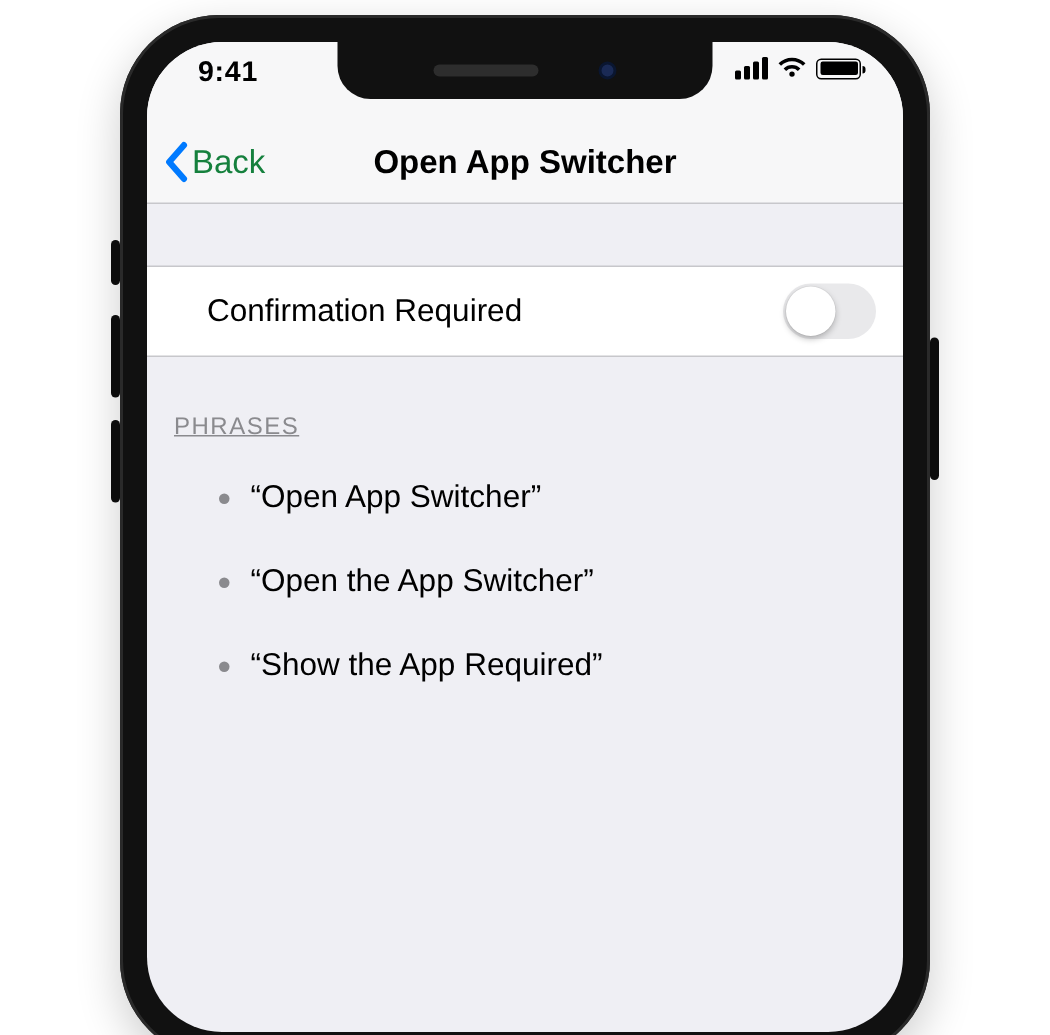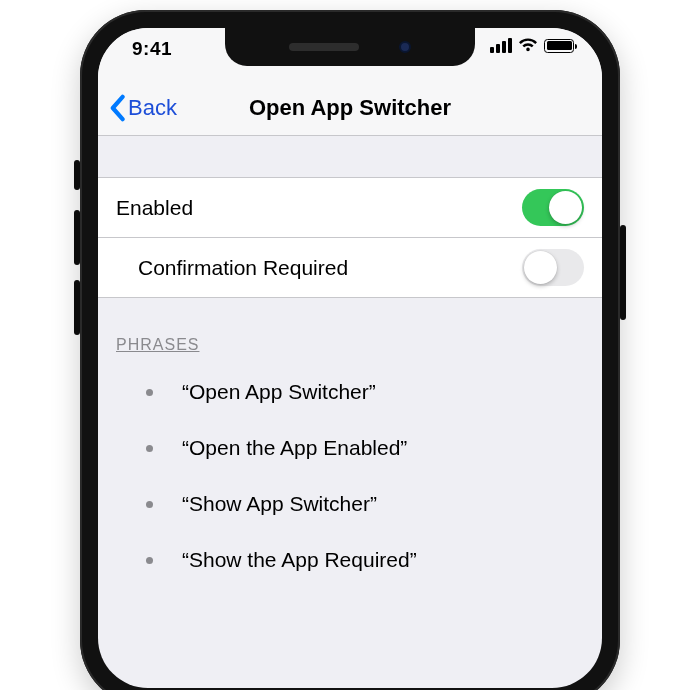--- a/index.html
+++ b/index.html
@@ -59,21 +59,21 @@
   .navbar {
     background: #f7f7f8;
     border-bottom: 1px solid #c7c7cb;
     height: 56px;
     display: flex; align-items: center;
     position: relative;
     padding: 0 10px;
   }
   .back {
     display: flex; align-items: center; gap: 2px;
-    color: #1d4ed8; font-size: 22px;
+    color: #15803d; font-size: 22px;
     cursor: pointer;
   }
   .back svg { width: 18px; height: 28px; }
   .nav-title {
     position: absolute; left: 0; right: 0;
     text-align: center;
     font-size: 22px; font-weight: 600;
     pointer-events: none;
   }
   .gap { height: 42px; background: #efeff4; border-bottom: 1px solid #c7c7cb; }
@@ -103,21 +103,21 @@
   .toggle.off { background: #e9e9eb; }
   .toggle.off .knob { left: 2px; }
 
   .section-h {
     padding: 38px 18px 10px;
     color: #8a8a8e;
     font-size: 16px; letter-spacing: 1px; text-decoration: underline;
   }
   .list { background: #efeff4; padding-bottom: 20px; }
   .phrase {
-    display: flex; align-items: center; gap: 29px;
+    display: flex; align-items: center; gap: 14px;
     padding: 16px 18px 16px 48px;
     font-size: 21px;
   }
   .bullet { width: 7px; height: 7px; border-radius: 50%; background: #8a8a8e; flex-shrink: 0; }
 
   
   .sig { display: flex; align-items: flex-end; gap: 2px; }
   .sig i { width: 4px; background: #000; border-radius: 1px; display: block; }
   .sig i:nth-child(1){height:6px}.sig i:nth-child(2){height:9px}.sig i:nth-child(3){height:12px}.sig i:nth-child(4){height:15px}
 
@@ -165,46 +165,36 @@
           </svg>
         <span>Back</span>
       </div>
       <div class="nav-title">Open App Switcher</div>
     </div>
 
     <div class="gap"></div>
 
     <div class="group">
       <div class="row">
-        <span>Enabled</span>
-        <div class="toggle on">
-            <div class="knob"></div>
-          </div>
-      </div>
-      <div class="row">
         <span>Confirmation Required</span>
         <div class="toggle off">
             <div class="knob"></div>
           </div>
       </div>
     </div>
 
     <div class="list">
       <div class="section-h">PHRASES</div>
       <div class="phrase">
         <span class="bullet"></span>
         <span>“Open App Switcher”</span>
       </div>
       <div class="phrase">
         <span class="bullet"></span>
-        <span>“Open the App Enabled”</span>
-      </div>
-      <div class="phrase">
-        <span class="bullet"></span>
-        <span>“Show App Switcher”</span>
+        <span>“Open the App Switcher”</span>
       </div>
       <div class="phrase">
         <span class="bullet"></span>
         <span>“Show the App Required”</span>
       </div>
     </div>
 
   </div>
 </div>
 

